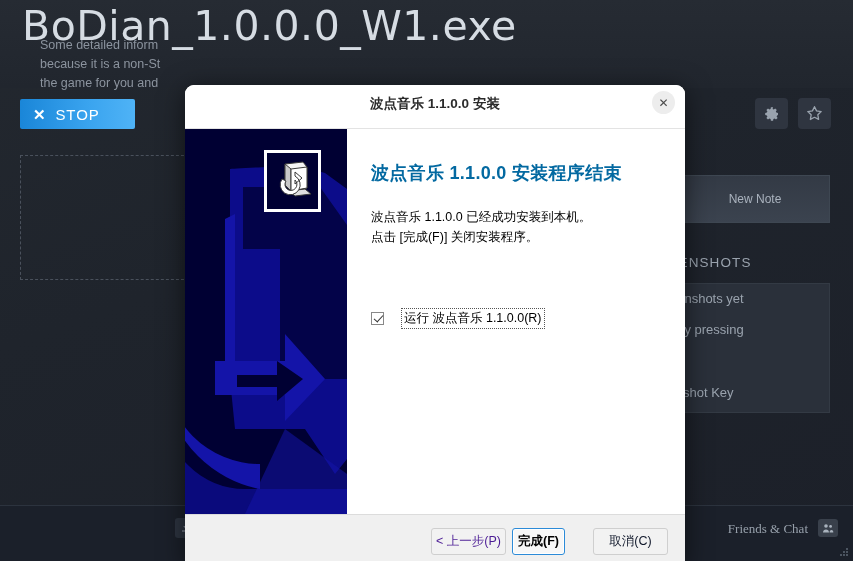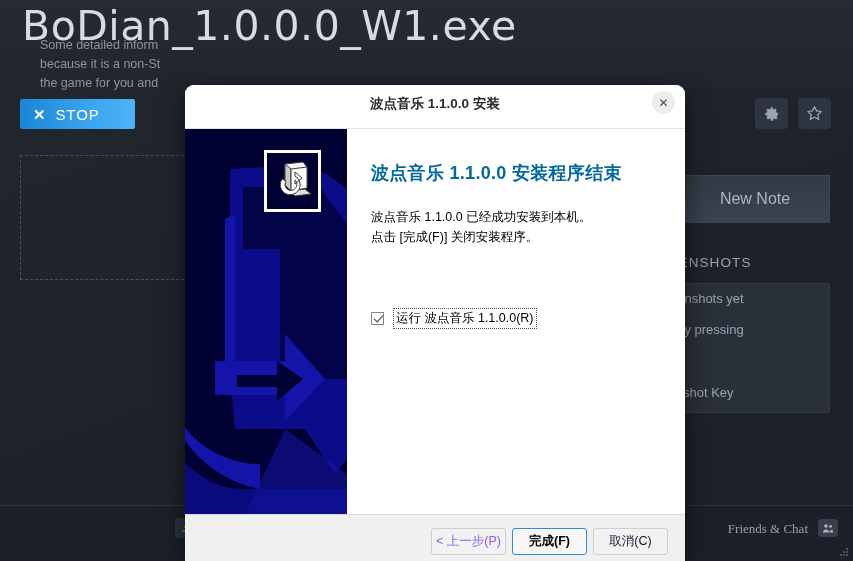--- a/index.html
+++ b/index.html
@@ -103,21 +103,21 @@
   
   #new-note-button {
     position: absolute;
     left: 680px;
     top: 175px;
     width: 150px;
     height: 48px;
     background: linear-gradient(180deg, #333a45 0%, #3b434f 100%);
     border: 1px solid #3e4752;
     color: #aab3be;
-    font-size: 16px;
+    font-size: 12px;
     display: flex;
     align-items: center;
     justify-content: center;
     cursor: pointer;
   }
 
   #screenshots-heading {
     position: absolute;
     left: 600px;
     top: 255px;
@@ -324,21 +324,21 @@
     line-height: 20px;
     color: #000000;
     white-space: pre-line;
   }
   #run-checkbox-row {
     position: absolute;
     left: 24px;
     top: 180px;
     display: flex;
     align-items: center;
-    gap: 10px;
+    gap: 18px;
   }
   #run-checkbox {
     width: 13px;
     height: 13px;
     border: 1px solid #888888;
     background: #ffffff;
     position: relative;
     cursor: pointer;
     flex: 0 0 13px;
   }
@@ -379,26 +379,26 @@
     font-family: "Liberation Sans", "DejaVu Sans", sans-serif;
     display: flex;
     align-items: center;
     justify-content: center;
     white-space: nowrap;
   }
   #btn-back {
     left: 246px;
     width: 75px;
     border: 1px solid #cfcfcf;
-    color: #8b5cf6;
+    color: #4c1d95;
     cursor: default;
   }
   #btn-finish {
     left: 327px;
-    width: 75px;
+    width: 53px;
     border: 1px solid #2c8bd8;
     background: #f7f7f7;
     color: #000000;
     font-weight: bold;
     cursor: pointer;
     box-shadow: 0 0 0 1px #ffffff inset;
   }
   #btn-cancel {
     left: 408px;
     width: 75px;

